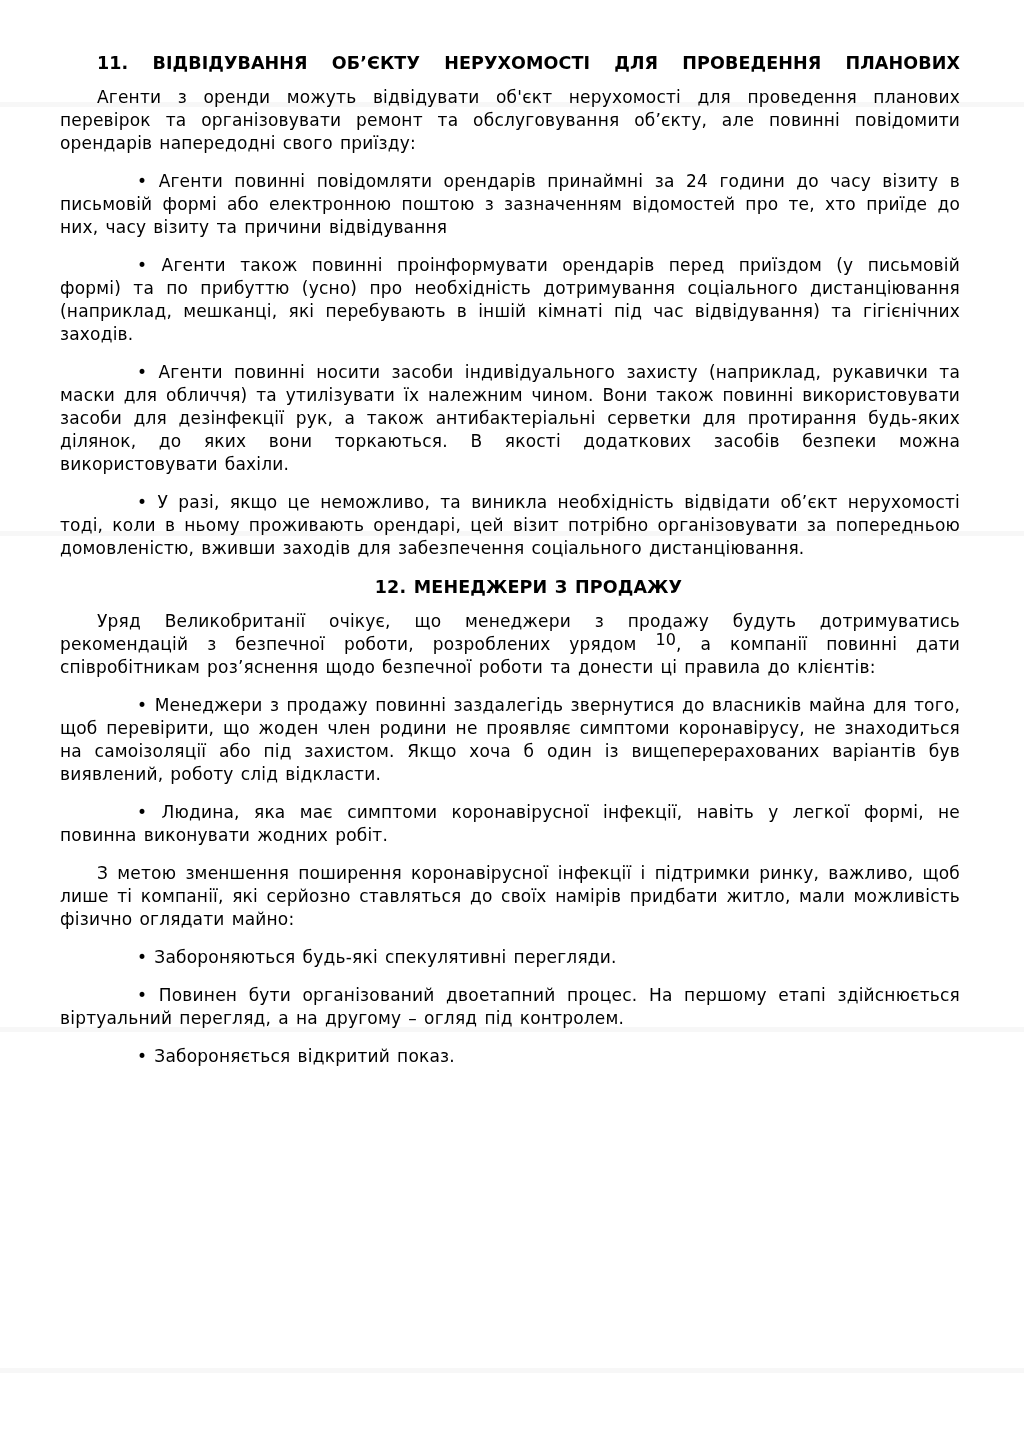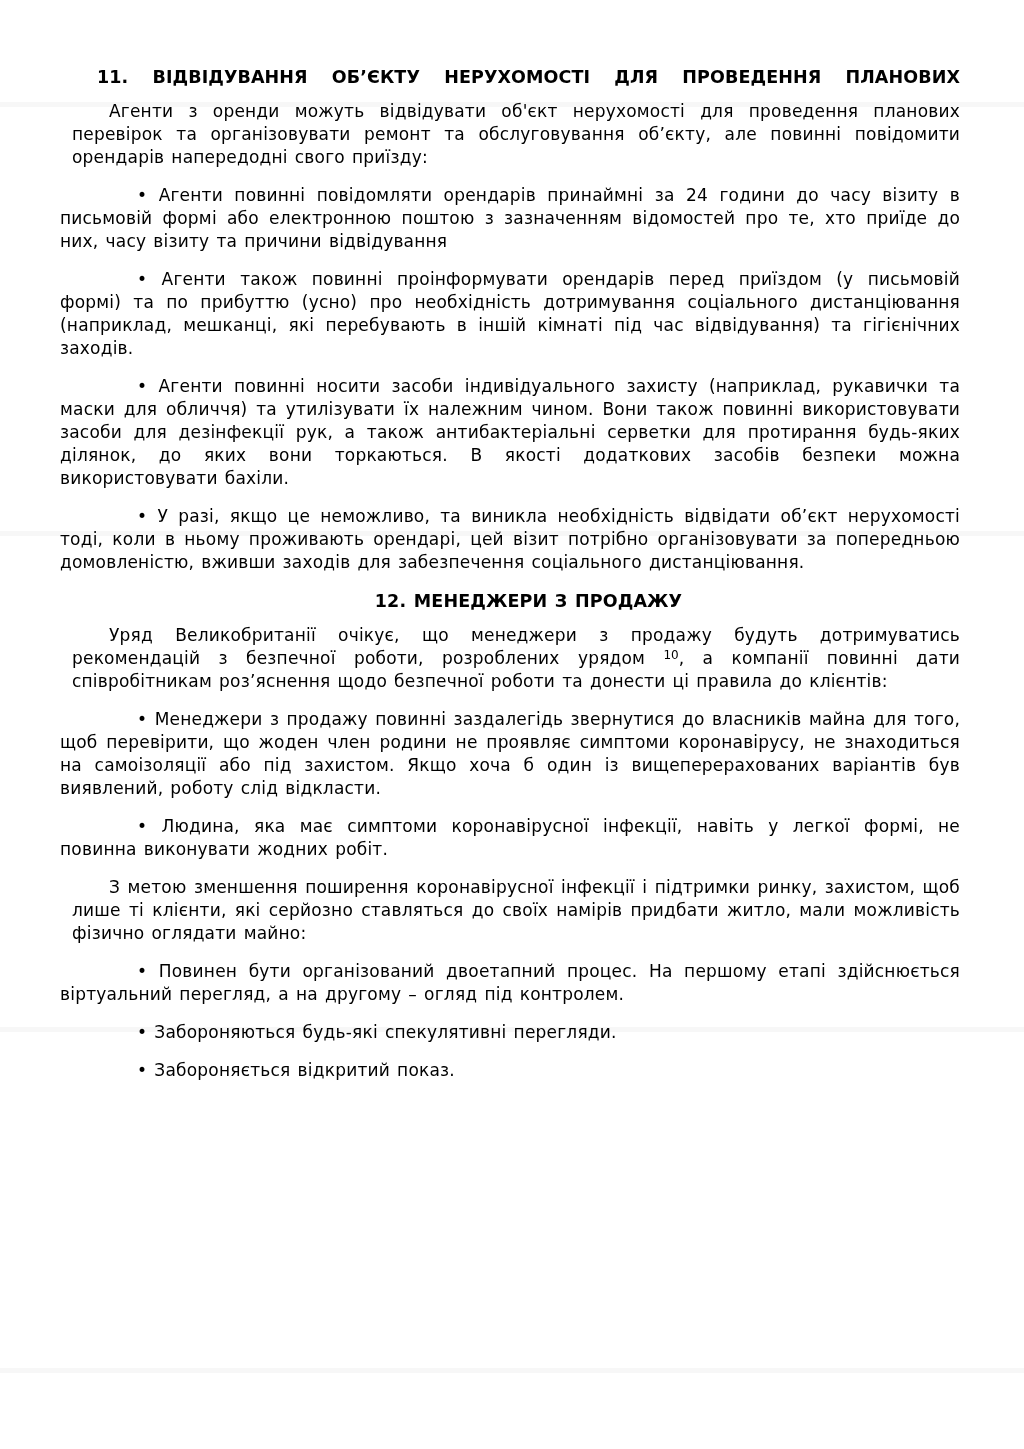--- a/index.html
+++ b/index.html
@@ -1,21 +1,21 @@
 <!DOCTYPE html>
 <html lang="uk"><head>
 <meta charset="utf-8">
 <style>
   html, body { margin: 0; padding: 0; background: #ffffff; }
   .page {
     position: relative;
     width: 1024px;
     height: 1449px;
     box-sizing: border-box;
-    padding: 65px 64px 0 60px;
+    padding: 51px 64px 0 60px;
     background: #ffffff;
     color: #000000;
     font-family: "DejaVu Sans", "Liberation Sans", sans-serif;
     font-size: 17px;
     line-height: 23px;
     letter-spacing: 0.2px;
     word-spacing: 1.5px;
     text-align: justify;
     overflow: hidden;
   }
@@ -37,24 +37,24 @@
     text-indent: 37px;
     text-align: justify;
     text-align-last: justify;
   }
   .h-line2 {
     display: block;
     text-align: left;
     text-align-last: left;
   }
   p { margin: 0 0 15px 0; }
-  p.para { text-indent: 37px; margin-left: 12px; }
+  p.para { text-indent: 37px; }
   p.bullet { text-indent: 77px; }
   sup.footnote-ref {
-    font-size: 12px;
+    font-size: 16px;
     line-height: 0;
     vertical-align: 5px;
     letter-spacing: 0;
   }
   .band {
     position: absolute;
     left: 0;
     width: 1024px;
     height: 5px;
     background: rgba(0,0,0,0.03);
@@ -85,20 +85,20 @@
 
   <section>
     <h2 class="section-heading single-line sec-gap">12. МЕНЕДЖЕРИ З ПРОДАЖУ</h2>
     <p class="para"><span>Уряд Великобританії очікує, що менеджери з продажу будуть дотримуватись рекомендацій з безпечної роботи, розроблених урядом </span><sup class="footnote-ref">10</sup><span>, а компанії повинні дати співробітникам роз’яснення щодо безпечної роботи та донести ці правила до клієнтів:</span></p>
 
     <p class="bullet"><span class="bullet-marker">•</span> <span>Менеджери з продажу повинні заздалегідь звернутися до власників майна для того, щоб перевірити, що жоден член родини не проявляє симптоми коронавірусу, не знаходиться на самоізоляції або під захистом. Якщо хоча б один із вищеперерахованих варіантів був виявлений, роботу слід відкласти.</span></p>
     <p class="bullet"><span class="bullet-marker">•</span> <span>Людина, яка має симптоми коронавірусної інфекції, навіть у легкої формі, не повинна виконувати жодних робіт.</span></p>
   </section>
 
   <section>
-    <p class="para">З метою зменшення поширення коронавірусної інфекції і підтримки ринку, захистом, щоб лише ті клієнти, які серйозно ставляться до своїх намірів придбати житло, мали можливість фізично оглядати майно:</p>
+    <p class="para">З метою зменшення поширення коронавірусної інфекції і підтримки ринку, важливо, щоб лише ті компанії, які серйозно ставляться до своїх намірів придбати житло, мали можливість фізично оглядати майно:</p>
 
+    <p class="bullet"><span class="bullet-marker">•</span> <span>Забороняються будь-які спекулятивні перегляди.</span></p>
     <p class="bullet"><span class="bullet-marker">•</span> <span>Повинен бути організований двоетапний процес. На першому етапі здійснюється віртуальний перегляд, а на другому – огляд під контролем.</span></p>
-    <p class="bullet"><span class="bullet-marker">•</span> <span>Забороняються будь-які спекулятивні перегляди.</span></p>
     <p class="bullet"><span class="bullet-marker">•</span> <span>Забороняється відкритий показ.</span></p>
   </section>
 
 </div>
 
 </body></html>

